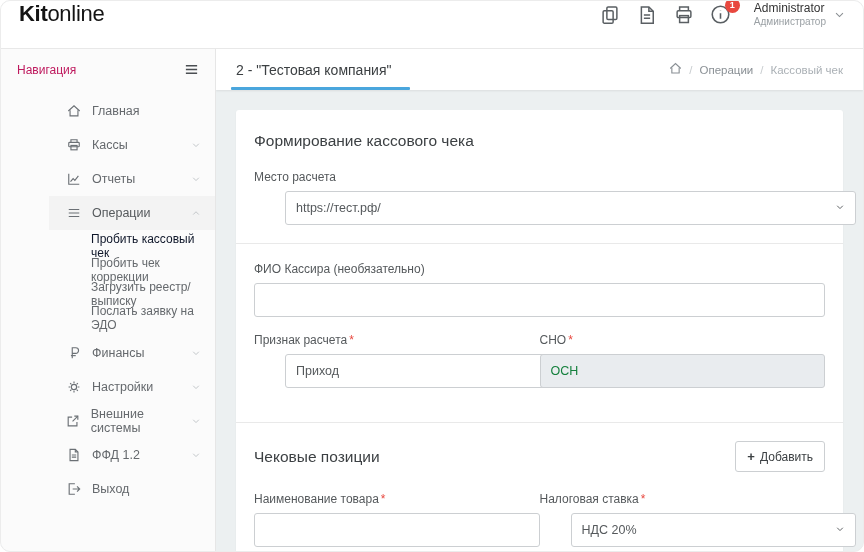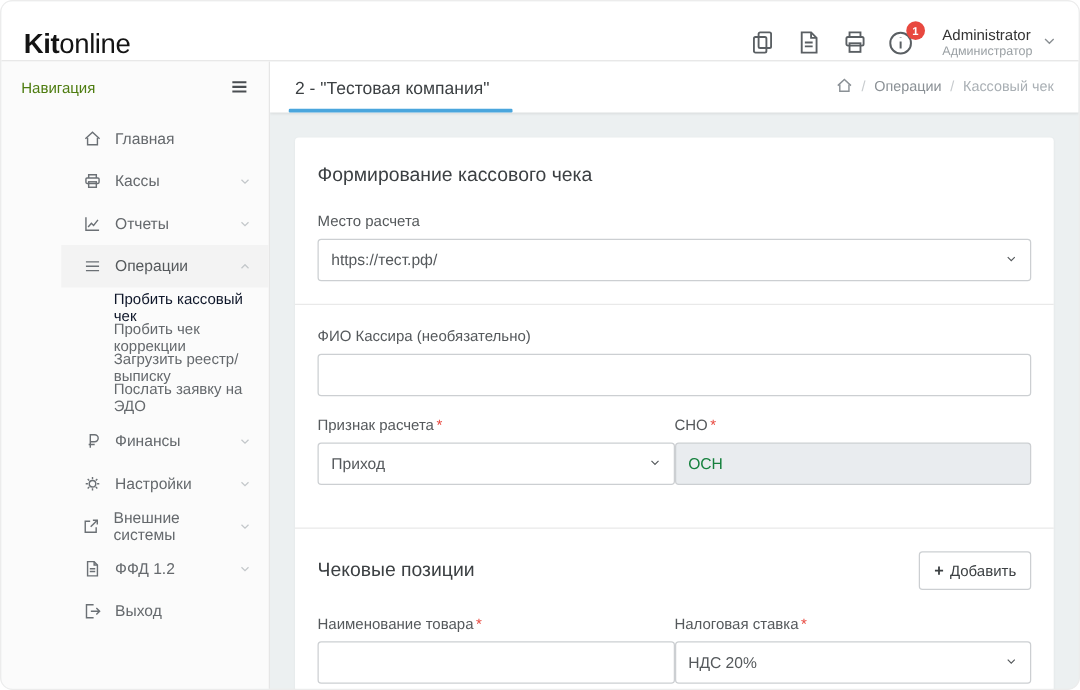--- a/index.html
+++ b/index.html
@@ -3,21 +3,21 @@
 <meta charset="utf-8">
 <style>
   * { margin:0; padding:0; box-sizing:border-box; }
   html,body { background:#fff; }
   body { font-family:"Liberation Sans", sans-serif; }
   .app { position:relative; width:864px; height:552px; border-radius:10px; overflow:hidden;
          background:#ecf0f1; border:1px solid #ececec; }
 
   
   .header { height:48px; background:#fff; border-bottom:1px solid #e8e8e8;
-            display:flex; align-items:flex-end; padding:0 18px; position:relative; z-index:5;gap:21px; }
+            display:flex; align-items:flex-start; padding:0 18px; position:relative; z-index:5;gap:21px; }
   .logo { font-size:22px; color:#141414; letter-spacing:-0.3px; cursor:pointer; }
   .logo b { font-weight:800; }
   .logo span.rest { font-weight:400; }
   .header-right { margin-left:auto; display:flex; align-items:center; gap:13px; }
   .hicon { position:relative; width:24px; height:24px; display:flex; align-items:center;
            justify-content:center; cursor:pointer; }
   .hicon svg { stroke:#5a5f63; fill:none; stroke-width:1.2; }
   .badge { position:absolute; top:-5px; right:-7px; min-width:15px; height:15px; border-radius:8px;
            background:#e8483f; color:#fff; font-size:9px; font-weight:bold; display:flex;
            align-items:center; justify-content:center; padding:0 3px; }
@@ -25,21 +25,21 @@
   .user-name { font-size:12px; color:#333; line-height:1.25; }
   .user-role { font-size:10px; color:#9aa0a4; line-height:1.25; }
   .chev svg { stroke:#8a8f93; fill:none; stroke-width:1.6; }
 
   
   .body-row { display:flex; height:503px; }
 
   
   .sidebar { width:215px; background:#fbfbfb; border-right:1px solid #e6e6e6; flex-shrink:0; }
   .side-head { height:41px; display:flex; align-items:center; padding:0 16px; }
-  .side-head-title { font-size:12px; color:#4d7c0f; }
+  .side-head-title { font-size:12px; color:#be185d; }
   .burger { margin-left:auto; cursor:pointer; display:flex; }
   .burger svg { stroke:#4a4e52; stroke-width:1.8; }
   .menu { padding-top:4px;margin-left:48px; }
   .mi { height:34px; display:flex; align-items:center; padding:0 14px; font-size:12.5px;
         color:#65696d; cursor:pointer; }
   .mi .ic { width:22px; display:flex; justify-content:center; margin-right:7px; }
   .mi .ic svg { stroke:#6b7075; fill:none; stroke-width:1.3; }
   .mi .cv { margin-left:auto; display:flex; }
   .mi .cv svg { stroke:#c3c7ca; fill:none; stroke-width:1.6; }
   .mi.open { background:#f3f3f3; color:#55595c; }
@@ -64,21 +64,21 @@
 
   .content { flex:1; padding:20px; overflow:hidden; }
   .card { background:#fff; border-radius:3px; box-shadow:0 1px 2px rgba(0,0,0,.06);
           padding:18px 18px 30px; }
   .card-title { font-size:15.5px; font-weight:400; color:#3c4043; margin:4px 0 20px; }
   .fgroup { margin-bottom:16px; }
   .flabel { font-size:12px; color:#55595c; margin-bottom:7px; display:block; }
   .req { color:#e8483f; margin-left:2px; }
   .ctrl { width:100%; height:34px; border:1px solid #cccfd2; border-radius:3px; background:#fff;
           display:flex; align-items:center; padding:0 10px; font-size:12.5px; color:#55595c; }
-  .sel { justify-content:space-between; cursor:pointer; }
+  .sel { justify-content:space-between; cursor:pointer;margin-left:31px; }
   .sel .cvd svg { stroke:#55595c; fill:none; stroke-width:1.5; }
   input.ctrl { outline:none; }
   .ctrl.disabled { background:#e9ecef; color:#15803d; }
   .divider { border:0; border-top:1px solid #e9e9e9; margin:18px -18px; }
   .grid2 { display:grid; grid-template-columns:1fr 1fr; column-gap:0; }
   .sec-head { display:flex; align-items:center; justify-content:space-between; margin:2px 0 20px; }
   .sec-title { font-size:15.5px; font-weight:400; color:#3c4043; }
   .btn-add { display:flex; align-items:center; gap:5px; border:1px solid #cccfd2; border-radius:3px;
              background:#fff; padding:7px 11px; font-size:12px; color:#3c4043; cursor:pointer;
              font-family:"Liberation Sans", sans-serif; }

